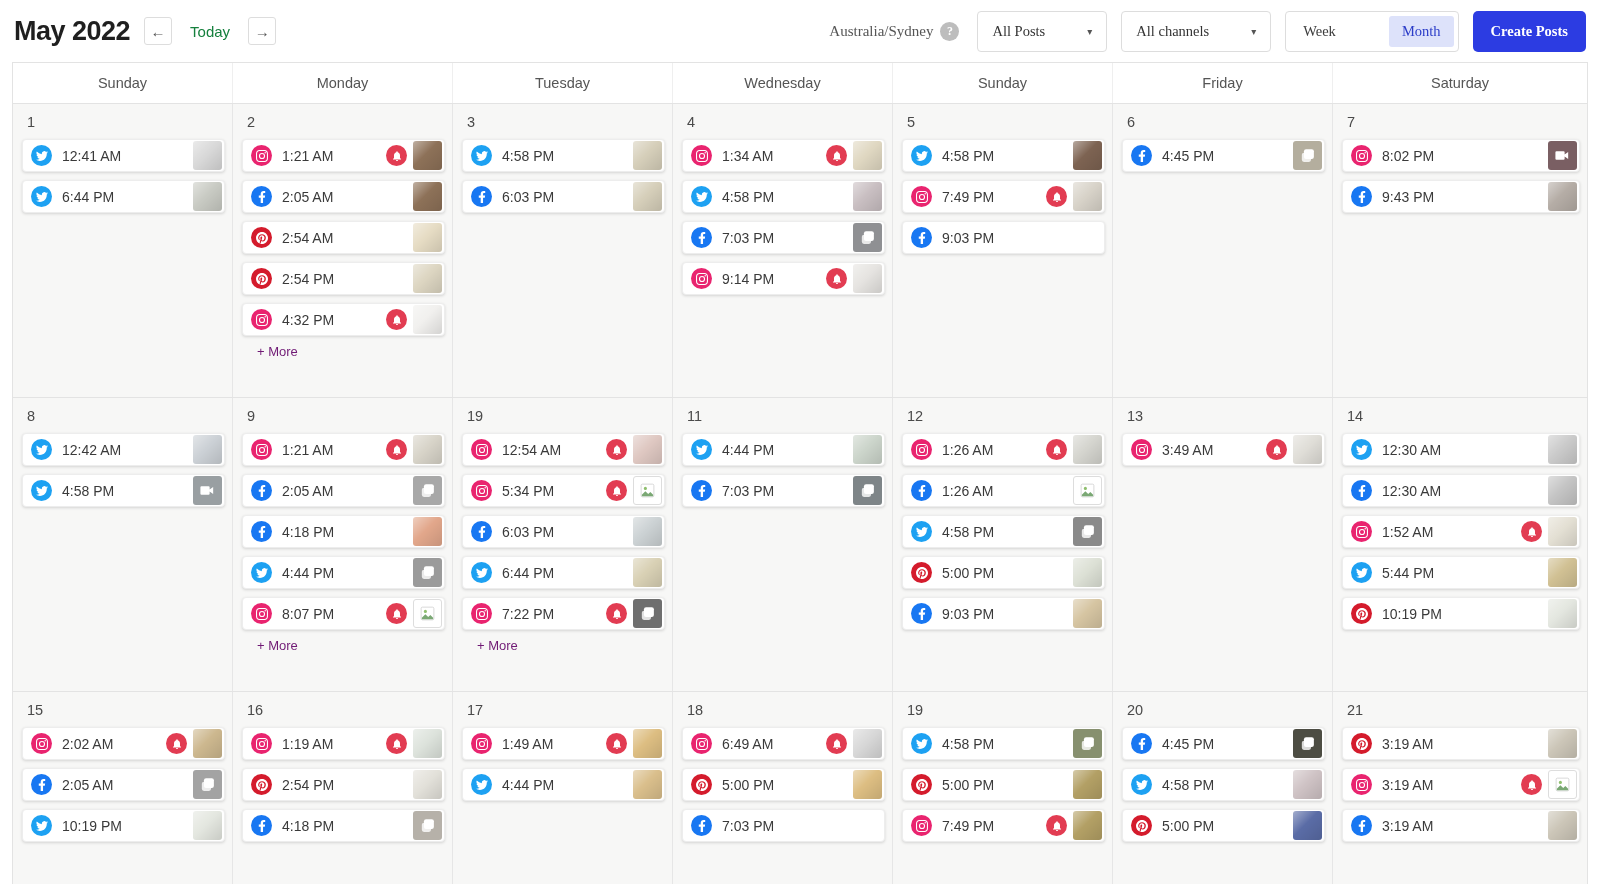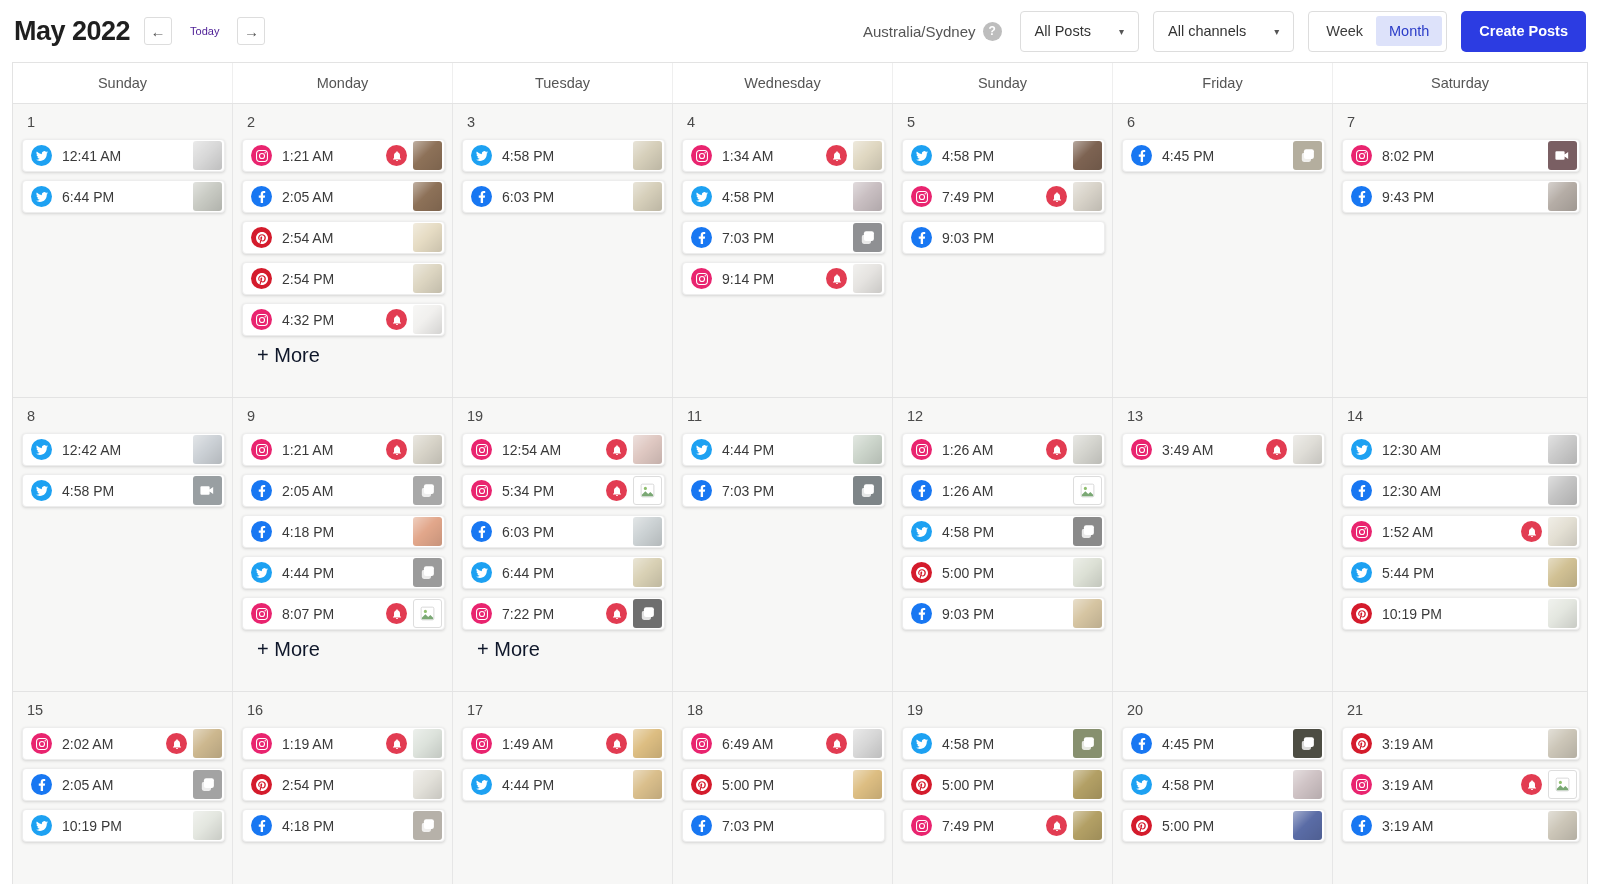--- a/index.html
+++ b/index.html
@@ -4,32 +4,32 @@
 <style>
   * { box-sizing: border-box; margin: 0; padding: 0; }
   html,body { width:1600px; height:884px; overflow:hidden; background:#fff;
     font-family:"Liberation Sans", sans-serif; color:#333; }
 
   
   .topbar { height:62px; display:flex; align-items:center; padding:0 14px; }
   .page-title { font-size:27px; font-weight:bold; color:#1f1f1f; margin-right:14px; letter-spacing:-.5px; }
   .nav-btn { width:28px; height:28px; border:1px solid #ddd; border-radius:3px; background:#fff;
     color:#555; font-size:15px; display:flex; align-items:center; justify-content:center; cursor:pointer; }
-  .today-label { margin:0 18px; font-size:11px; color:#4c1d95; cursor:pointer; }
-  .topbar-right { margin-left:auto; display:flex; align-items:center; gap:14px; }
+  .today-label { margin:0 18px; font-size:15px; color:#15803d; cursor:pointer; }
+  .topbar-right { margin-left:auto; display:flex; align-items:center; gap:14px;font-family:Liberation Serif, serif; }
   .tz { display:flex; align-items:center; gap:7px; font-size:15px; color:#555; margin-right:4px; }
   .help-badge { width:19px; height:19px; border-radius:50%; background:#bdbdbd; color:#fff;
     font-size:12px; font-weight:bold; display:flex; align-items:center; justify-content:center; }
   .dropdown { height:41px; border:1px solid #ddd; border-radius:4px; background:#fff; padding:0 14px;
-    display:flex; align-items:center; gap:28px; font-size:14.5px; color:#333; cursor:pointer; }
+    display:flex; align-items:center; gap:42px; font-size:14.5px; color:#333; cursor:pointer; }
   .caret { font-size:10px; color:#555; }
   .view-toggle { height:41px; border:1px solid #ddd; border-radius:4px; background:#fff; padding:4px;
     display:flex; align-items:center; }
   .view-opt { padding:7px 13px; font-size:14.5px; color:#3c3c3c; border-radius:3px; cursor:pointer; }
-  .view-opt.active { background:#dde2fa; color:#2b3cc8; }
+  .view-opt.active { background:#dde2fa; color:#2b3cc8;margin-left:40px; }
   .create-btn { height:41px; background:#2c3ce2; color:#fff; border:none; border-radius:5px;
     padding:0 18px; font-size:14.5px; font-weight:bold; cursor:pointer; font-family:inherit; }
 
   
   .calendar { margin:0 12px; border:1px solid #e3e3e3; border-bottom:none; }
   .dow-row { display:grid; grid-template-columns:repeat(6,220px) 1fr; background:#fff;
     border-bottom:1px solid #e3e3e3; }
   .dow { text-align:center; padding:12px 0; font-size:14.5px; color:#555; border-right:1px solid #efefef; }
   .dow:last-child { border-right:none; }
   .week-row { display:grid; grid-template-columns:repeat(6,220px) 1fr; height:294px;
@@ -46,21 +46,21 @@
   .pico svg { width:12px; height:12px; fill:#fff; display:block; }
   .post-time { margin-left:10px; font-size:14px; color:#3a3a3a; flex:1; white-space:nowrap; }
   .bell { width:21px; height:21px; border-radius:50%; background:#e23c52; flex:none;
     display:flex; align-items:center; justify-content:center; margin-right:6px; }
   .bell svg { width:12px; height:12px; fill:#fff; display:block; }
   .thumb { width:29px; height:29px; border-radius:3px; flex:none; display:flex;
     align-items:center; justify-content:center; overflow:hidden; }
   .thumb svg { width:17px; height:17px; display:block; }
   .thumb.photo { background-image:linear-gradient(135deg, rgba(255,255,255,.45) 0%, rgba(255,255,255,0) 45%, rgba(0,0,0,.12) 100%); }
   .thumb.broken { background:#fff; border:1px solid #ddd; }
-  .more { padding-left:24px; margin-top:5px; font-size:20px; color:#0f172a; cursor:pointer; }
+  .more { padding-left:24px; margin-top:5px; font-size:13px; color:#701a75; cursor:pointer; }
 </style>
 </head>
 <body>
 
 <div class="topbar">
   <div class="page-title">May 2022</div>
   <button class="nav-btn">
     <span>←</span>
   </button>
   <span class="today-label">Today</span>

